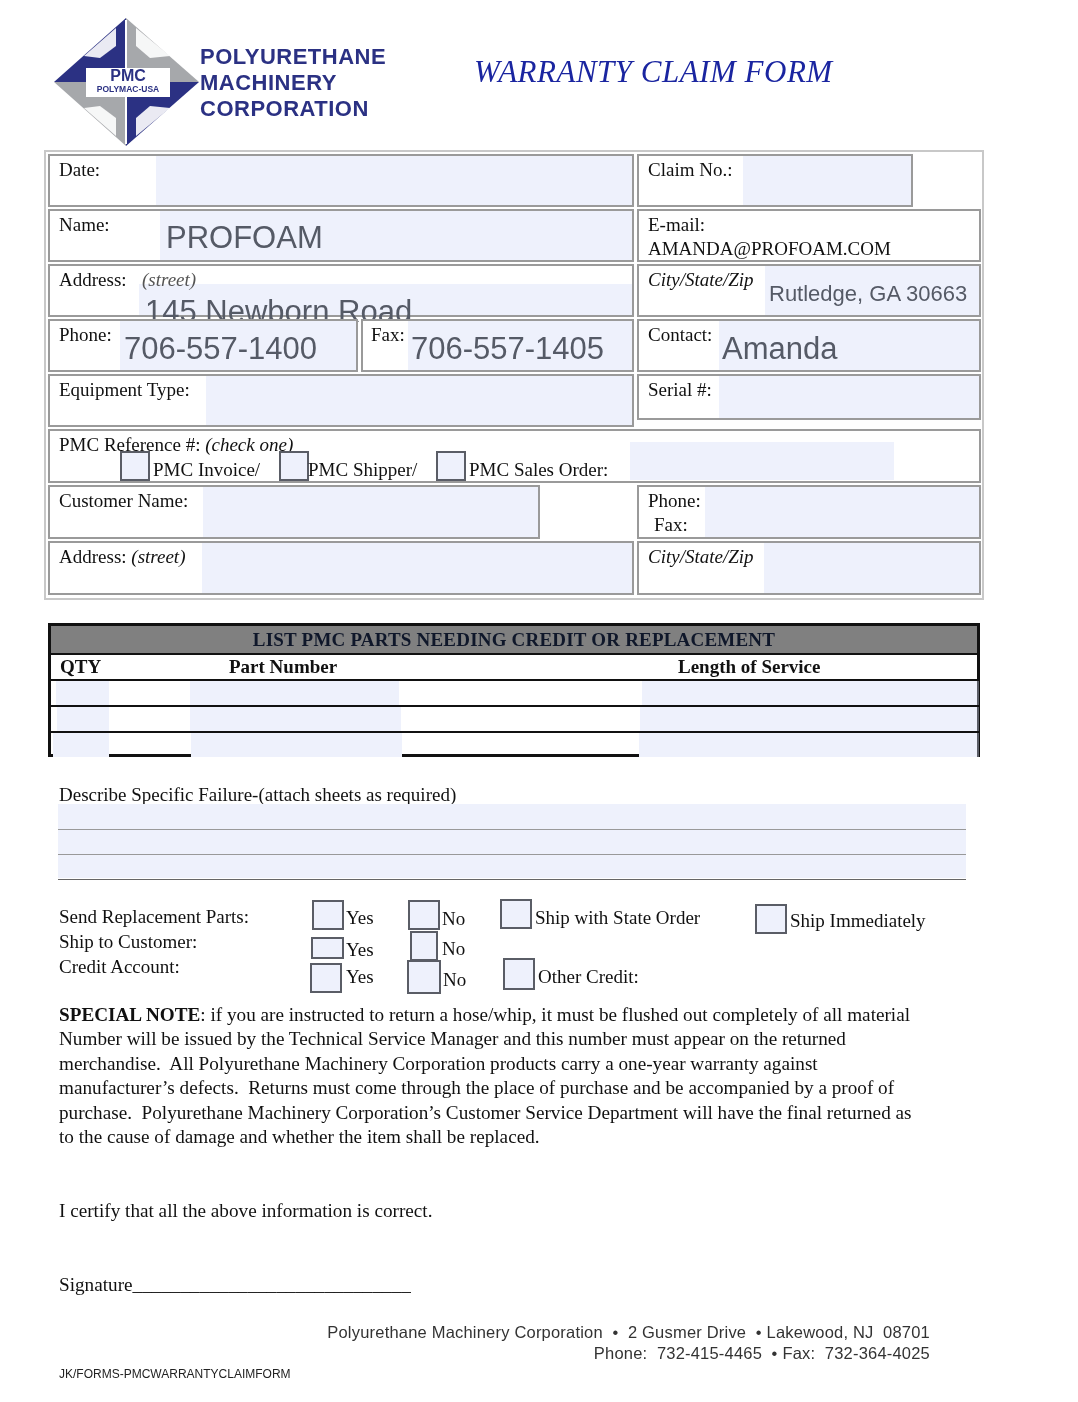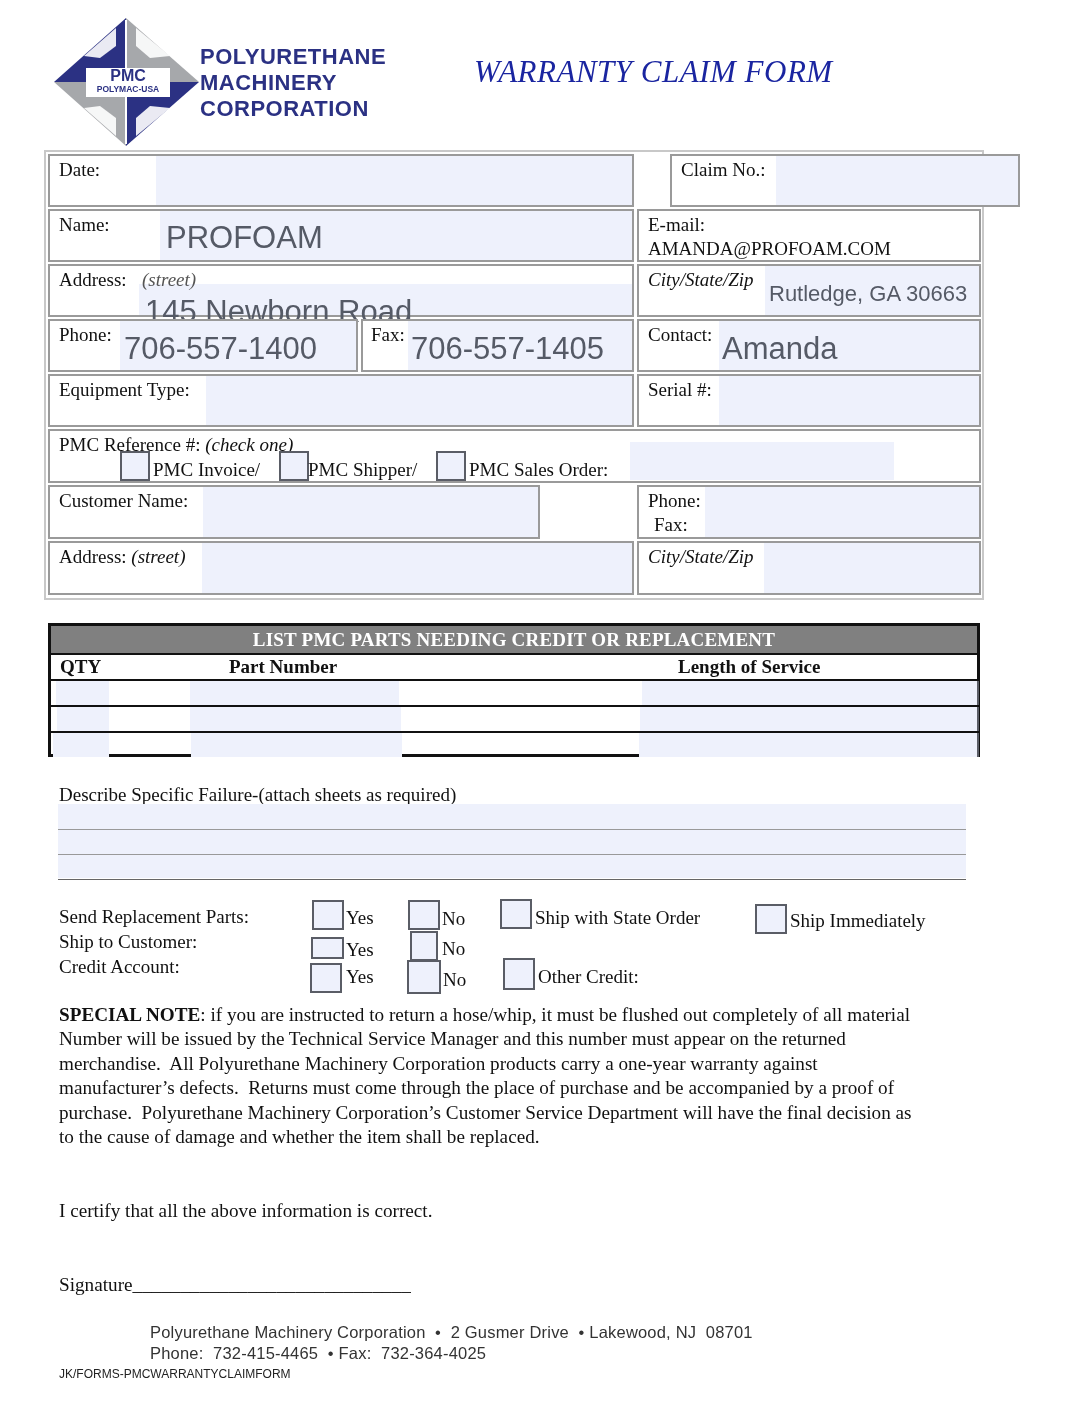--- a/index.html
+++ b/index.html
@@ -9,24 +9,24 @@
   .sans { font-family: "Liberation Sans", "DejaVu Sans", sans-serif; }
   .fill { background: #eef1fc; }
   .cell { position: absolute; border: 2px solid #9a9a9a; background: #fff; }
   .lbl { position: absolute; font-size: 19px; color: #111; white-space: nowrap; }
   .val { position: absolute; font-family: "Liberation Sans", "DejaVu Sans", sans-serif; color: #555a66; white-space: nowrap; }
   .chk { position: absolute; width: 30px; height: 30px; background: #eef1fc; border: 2px solid #5a5d66; }
   .chk-label { position: absolute; font-size: 19px; white-space: nowrap; }
   .logo-text { font-family: "Liberation Sans", "DejaVu Sans", sans-serif; font-weight: bold; color: #2b3183; font-size: 22px; line-height: 26px; letter-spacing: 0.5px; }
   .title { font-family: "Liberation Serif", "DejaVu Serif", serif; font-style: italic; color: #1a25a0; font-size: 31px; letter-spacing: 0.5px; }
   .parts-table { position: absolute; left: 48px; top: 623px; width: 932px; height: 134px; border: 3px solid #111; }
-  .parts-head { position: absolute; left: 0; top: 0; width: 100%; height: 27px; background: #808080; color: #ffffff; font-weight: bold; font-size: 19px; text-align: center; line-height: 28px; letter-spacing: 0.2px; }
+  .parts-head { position: absolute; left: 0; top: 0; width: 100%; height: 27px; background: #808080; color: #0f172a; font-weight: bold; font-size: 19px; text-align: center; line-height: 28px; letter-spacing: 0.2px; }
   .hline { position: absolute; height: 2px; background: #111; }
   .note { position: absolute; left: 59px; top: 1003px; width: 960px; font-size: 19.2px; line-height: 24.4px; }
-  .footer-addr { position: absolute; left: 150px; width: 780px; text-align: left; font-family: "Liberation Sans", "DejaVu Sans", sans-serif; font-size: 16.5px; color: #333; letter-spacing: 0.2px; }
+  .footer-addr { position: absolute; left: 150px; width: 780px; text-align: right; font-family: "Liberation Sans", "DejaVu Sans", sans-serif; font-size: 16.5px; color: #333; letter-spacing: 0.2px; }
 </style>
 </head>
 <body>
 
 <div class="abs" style="left:54px;top:18px;width:145px;height:128px;">
   <svg width="145" height="128" viewBox="0 0 145 128">
     <polygon points="72,0 0,64 72,64" fill="#2b3183"></polygon>
     <polygon points="72,0 145,64 72,64" fill="#a6a8ab"></polygon>
     <polygon points="0,64 72,128 72,64" fill="#a6a8ab"></polygon>
     <polygon points="145,64 72,128 72,64" fill="#2b3183"></polygon>
@@ -46,21 +46,21 @@
   <div>CORPORATION</div>
 </div>
 <div class="abs title" style="left:474px;top:54px;">WARRANTY CLAIM FORM</div>
 
 <div class="abs" style="left:44px;top:150px;width:940px;height:450px;border:2px solid #c8c8c8;"></div>
 
 <div class="cell" style="left:48px;top:154px;width:586px;height:53px;">
   <div class="lbl" style="left:9px;top:3px;text-align:right;">Date:</div>
   <div class="abs fill" style="left:106px;top:0;right:0;bottom:0;"></div>
 </div>
-<div class="cell" style="left:670px;top:154px;width:350px;height:53px;">
+<div class="cell" style="left:637px;top:154px;width:276px;height:53px;">
   <div class="lbl" style="left:9px;top:3px;">Claim No.:</div>
   <div class="abs fill" style="left:104px;top:0;right:0;bottom:0;"></div>
 </div>
 
 <div class="cell" style="left:48px;top:209px;width:586px;height:53px;">
   <div class="lbl" style="left:9px;top:3px;">Name:</div>
   <div class="abs fill" style="left:110px;top:0;right:0;bottom:0;">
     <div class="val" style="left:6px;top:9px;font-size:31px;">PROFOAM</div>
   </div>
 </div>
@@ -99,21 +99,21 @@
   <div class="lbl" style="left:9px;top:3px;">Contact:</div>
   <div class="abs fill" style="left:80px;top:0;right:0;bottom:0;">
     <div class="val" style="left:3px;top:10px;font-size:31px;">Amanda</div>
   </div>
 </div>
 
 <div class="cell" style="left:48px;top:374px;width:586px;height:53px;">
   <div class="lbl" style="left:9px;top:3px;">Equipment Type:</div>
   <div class="abs fill" style="left:156px;top:0;right:0;bottom:0;"></div>
 </div>
-<div class="cell" style="left:637px;top:374px;width:344px;height:53px;">
+<div class="cell" style="left:637px;top:374px;width:344px;height:46px;">
   <div class="lbl" style="left:9px;top:3px;">Serial #:</div>
   <div class="abs fill" style="left:80px;top:0;right:0;bottom:0;"></div>
 </div>
 
 <div class="cell" style="left:48px;top:429px;width:933px;height:54px;">
   <div class="lbl" style="left:9px;top:3px;">
     <span>PMC Reference #:</span>
     <span style="font-style:italic;">(check one)</span>
   </div>
   <div class="chk" style="left:70px;top:20px;"></div>
@@ -200,21 +200,21 @@
 <div class="chk" style="left:407px;top:960px;width:34px;height:34px;"></div>
 <div class="chk-label" style="left:443px;top:969px;">No</div>
 <div class="chk" style="left:503px;top:958px;width:32px;height:32px;"></div>
 <div class="chk-label" style="left:538px;top:966px;">Other Credit:</div>
 
 <div class="note">
   <div><b>SPECIAL NOTE</b><span>: if you are instructed to return a hose/whip, it must be flushed out completely of all material</span></div>
   <div>Number will be issued by the Technical Service Manager and this number must appear on the returned</div>
   <div style="white-space:pre;">merchandise.  All Polyurethane Machinery Corporation products carry a one-year warranty against</div>
   <div style="white-space:pre;">manufacturer’s defects.  Returns must come through the place of purchase and be accompanied by a proof of</div>
-  <div style="white-space:pre;">purchase.  Polyurethane Machinery Corporation’s Customer Service Department will have the final decision as</div>
+  <div style="white-space:pre;">purchase.  Polyurethane Machinery Corporation’s Customer Service Department will have the final returned as</div>
   <div>to the cause of damage and whether the item shall be replaced.</div>
 </div>
 
 <div class="abs" style="left:59px;top:1200px;font-size:19.2px;">I certify that all the above information is correct.</div>
 <div class="abs" style="left:59px;top:1274px;font-size:19.2px;white-space:nowrap;">
   <span>Signature</span><span>_____________________________</span>
 </div>
 
 <div class="footer-addr" style="top:1323px;white-space:pre;">Polyurethane Machinery Corporation  •  2 Gusmer Drive  • Lakewood, NJ  08701</div>
 <div class="footer-addr" style="top:1344px;white-space:pre;">Phone:  732-415-4465  • Fax:  732-364-4025</div>

